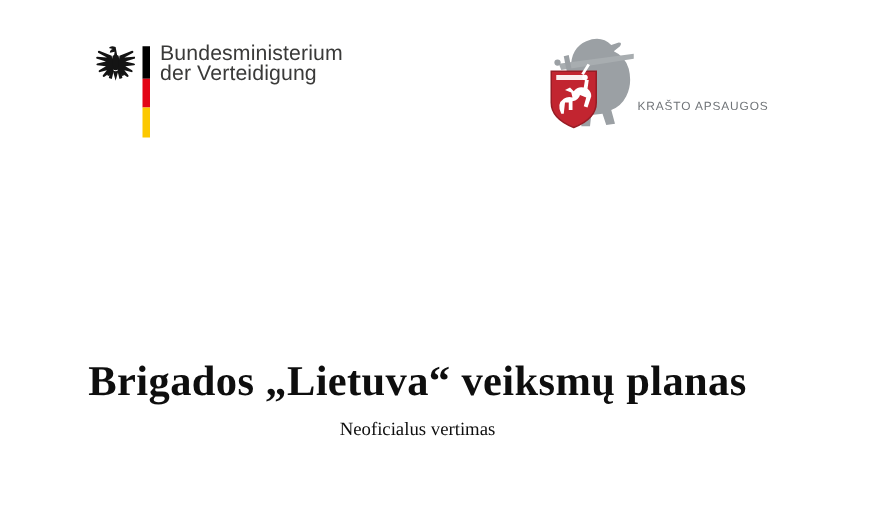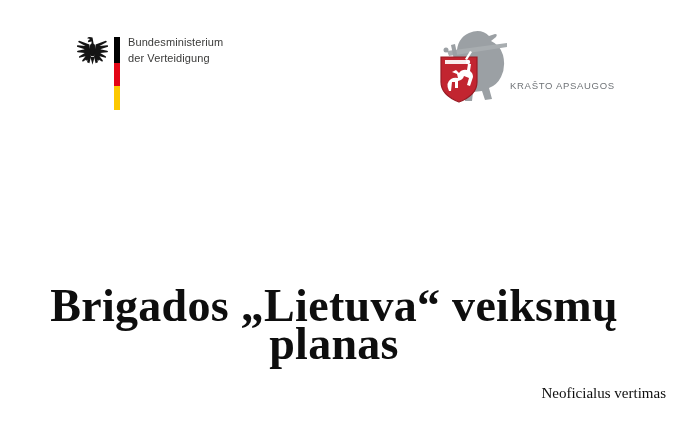--- a/index.html
+++ b/index.html
@@ -21,21 +21,21 @@
   .flag-stripe {
     position: absolute; left: 37px; top: 3px;
     width: 6px; height: 73px;
     display: flex; flex-direction: column;
   }
   .fs-black { flex: 0 0 35%; background: var(--flag_black, #000); }
   .fs-red   { flex: 0 0 32%; background: var(--flag_red, #e30515); }
   .fs-gold  { flex: 1 1 auto; background: var(--flag_gold, #fcc800); }
   .bmvg-text {
     position: absolute; left: 51px; top: 1px;
-    font-size: 11px; line-height: 15.5px;
+    font-size: 17px; line-height: 15.5px;
     font-weight: 500; letter-spacing: 0.1px;
     color: var(--german_text, #3a3a39);
     white-space: nowrap;
   }
 
   
   .kam-logo { position: absolute; left: 437px; top: 29px; width: 245px; height: 80px; }
   .kam-emblem { position: absolute; left: 0; top: 0; width: 76px; height: 75px; display: block; }
   .kam-emblem svg { width: 100%; height: 100%; display: block; }
   .kam-text {
@@ -48,31 +48,30 @@
   }
 
   
   .title-block {
     position: absolute; left: 2px; top: 287px;
     width: 664px; text-align: center;
   }
   .doc-title {
     font-family: "Liberation Serif", serif;
     font-weight: 700;
-    font-size: 46px; line-height: 38px;
+    font-size: 34px; line-height: 38px;
     letter-spacing: 0.3px;
     color: var(--title_color, #0e0e0e);
   }
   .doc-subtitle {
     font-family: "Liberation Serif", serif;
     font-weight: 400;
     font-size: 15px; line-height: 18px;
-    margin-top: 21px;
+    margin-top: 10px;
     color: var(--title_color, #0e0e0e);
-    text-align: right;
   }
 </style>
 </head>
 <body>
 
 <div class="page">
 
   <div class="bmvg-logo">
     <span class="bmvg-eagle">
       <svg viewBox="0 0 40 42" aria-hidden="true">

